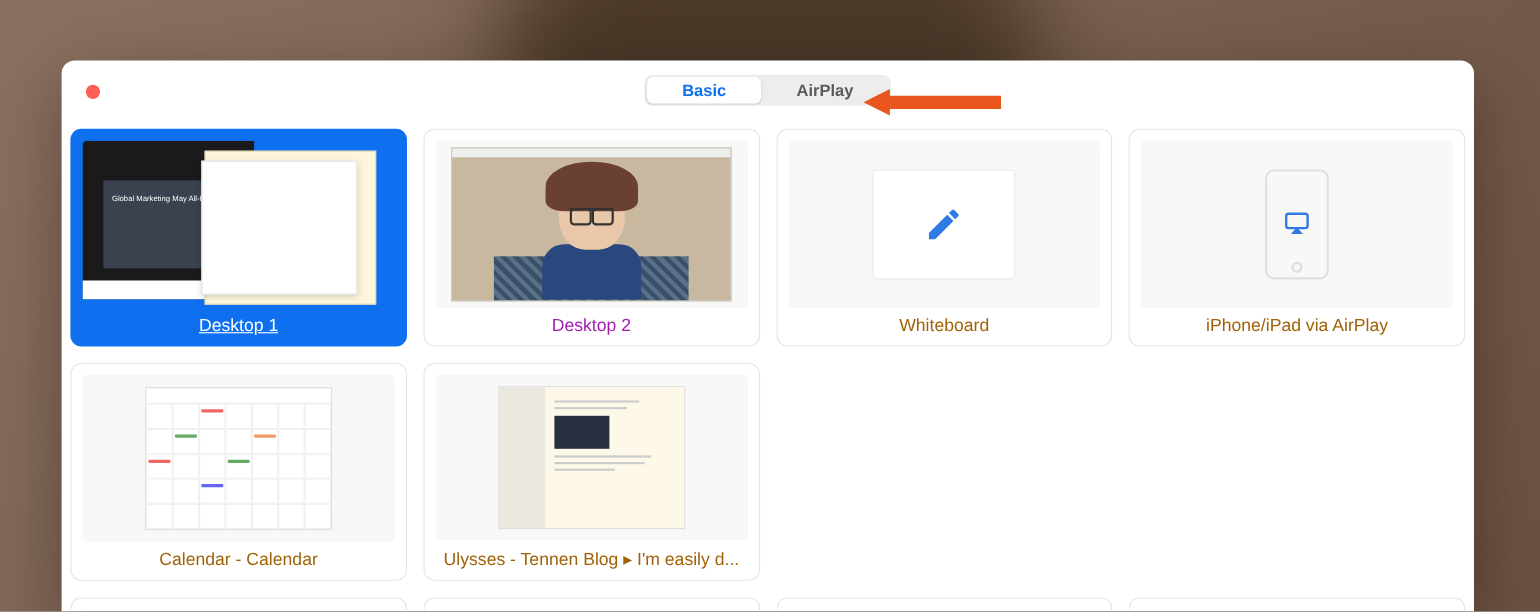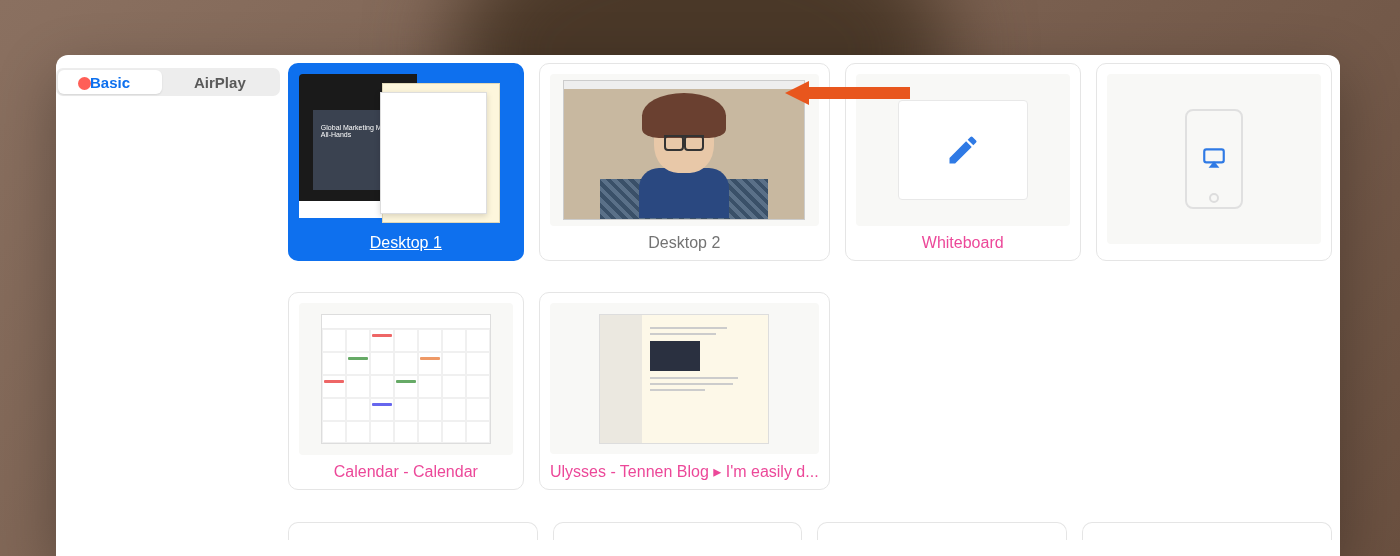--- a/index.html
+++ b/index.html
@@ -30,21 +30,21 @@
     .dialog {
       position: absolute;
       left: 56px;
       top: 55px;
       right: 60px;
       bottom: 0;
       background: #fff;
       border-radius: 12px 12px 0 0;
       box-shadow: 0 20px 60px rgba(0,0,0,0.3);
       display: flex;
-      flex-direction: row;
+      flex-direction: column;
     }
     .titlebar {
       height: 54px;
       display: flex;
       align-items: center;
       justify-content: center;
       position: relative;
     }
     .close-dot {
       position: absolute;
@@ -117,29 +117,29 @@
       display: flex;
       align-items: center;
       justify-content: center;
       position: relative;
       overflow: hidden;
       margin-bottom: 8px;
     }
     .card.selected .thumb { background: transparent; }
     .caption {
       font-size: 16px;
-      color: #ec4899;
+      color: #a16207;
       text-align: center;
       white-space: nowrap;
       overflow: hidden;
       text-overflow: ellipsis;
       width: 100%;
     }
     .card.selected .caption { color: #fff; font-weight: 500; text-decoration: underline; }
-    .caption.bluelink { color: #737373; }
+    .caption.bluelink { color: #a21caf; }
 
     
     .d1-stack { position: relative; width: 100%; height: 100%; }
     .d1-a { position: absolute; left: 0; top: 0; width: 55%; height: 95%; background: #1a1a1a; }
     .d1-a .slide { position: absolute; left: 12%; top: 25%; width: 76%; height: 55%; background: #3a4250; color: #fff; font-size: 7px; padding: 14px 8px; overflow: hidden;}
     .d1-a .bar { position: absolute; bottom: 0; left:0; right:0; height: 12%; background: #fff;}
     .d1-b { position: absolute; right: 6%; top: 6%; width: 55%; height: 92%; background: #fdf6dc; border: 1px solid #e0d8b8;}
     .d1-c { position: absolute; left: 38%; top: 12%; width: 50%; height: 80%; background: #fff; border: 1px solid #ddd; box-shadow: 0 2px 6px rgba(0,0,0,0.15);}
 
     
@@ -252,20 +252,21 @@
         <div class="phone">
           <div class="cast">
             <svg width="26" height="26" viewBox="0 0 24 24" fill="none" stroke="#2f7ae5" stroke-width="2">
                 <rect x="3" y="4" width="18" height="12" rx="2"></rect>
                 <polygon points="12,15 7,21 17,21" fill="#2f7ae5" stroke="none"></polygon>
               </svg>
           </div>
           <div class="home"></div>
         </div>
       </div>
+      <div class="caption">iPhone/iPad via AirPlay</div>
     </div>
 
 
 
     <div class="card">
       <div class="thumb">
         <div class="cal">
           <div class="chead"></div>
           <div class="crow">
               <div class="ccell"></div>

